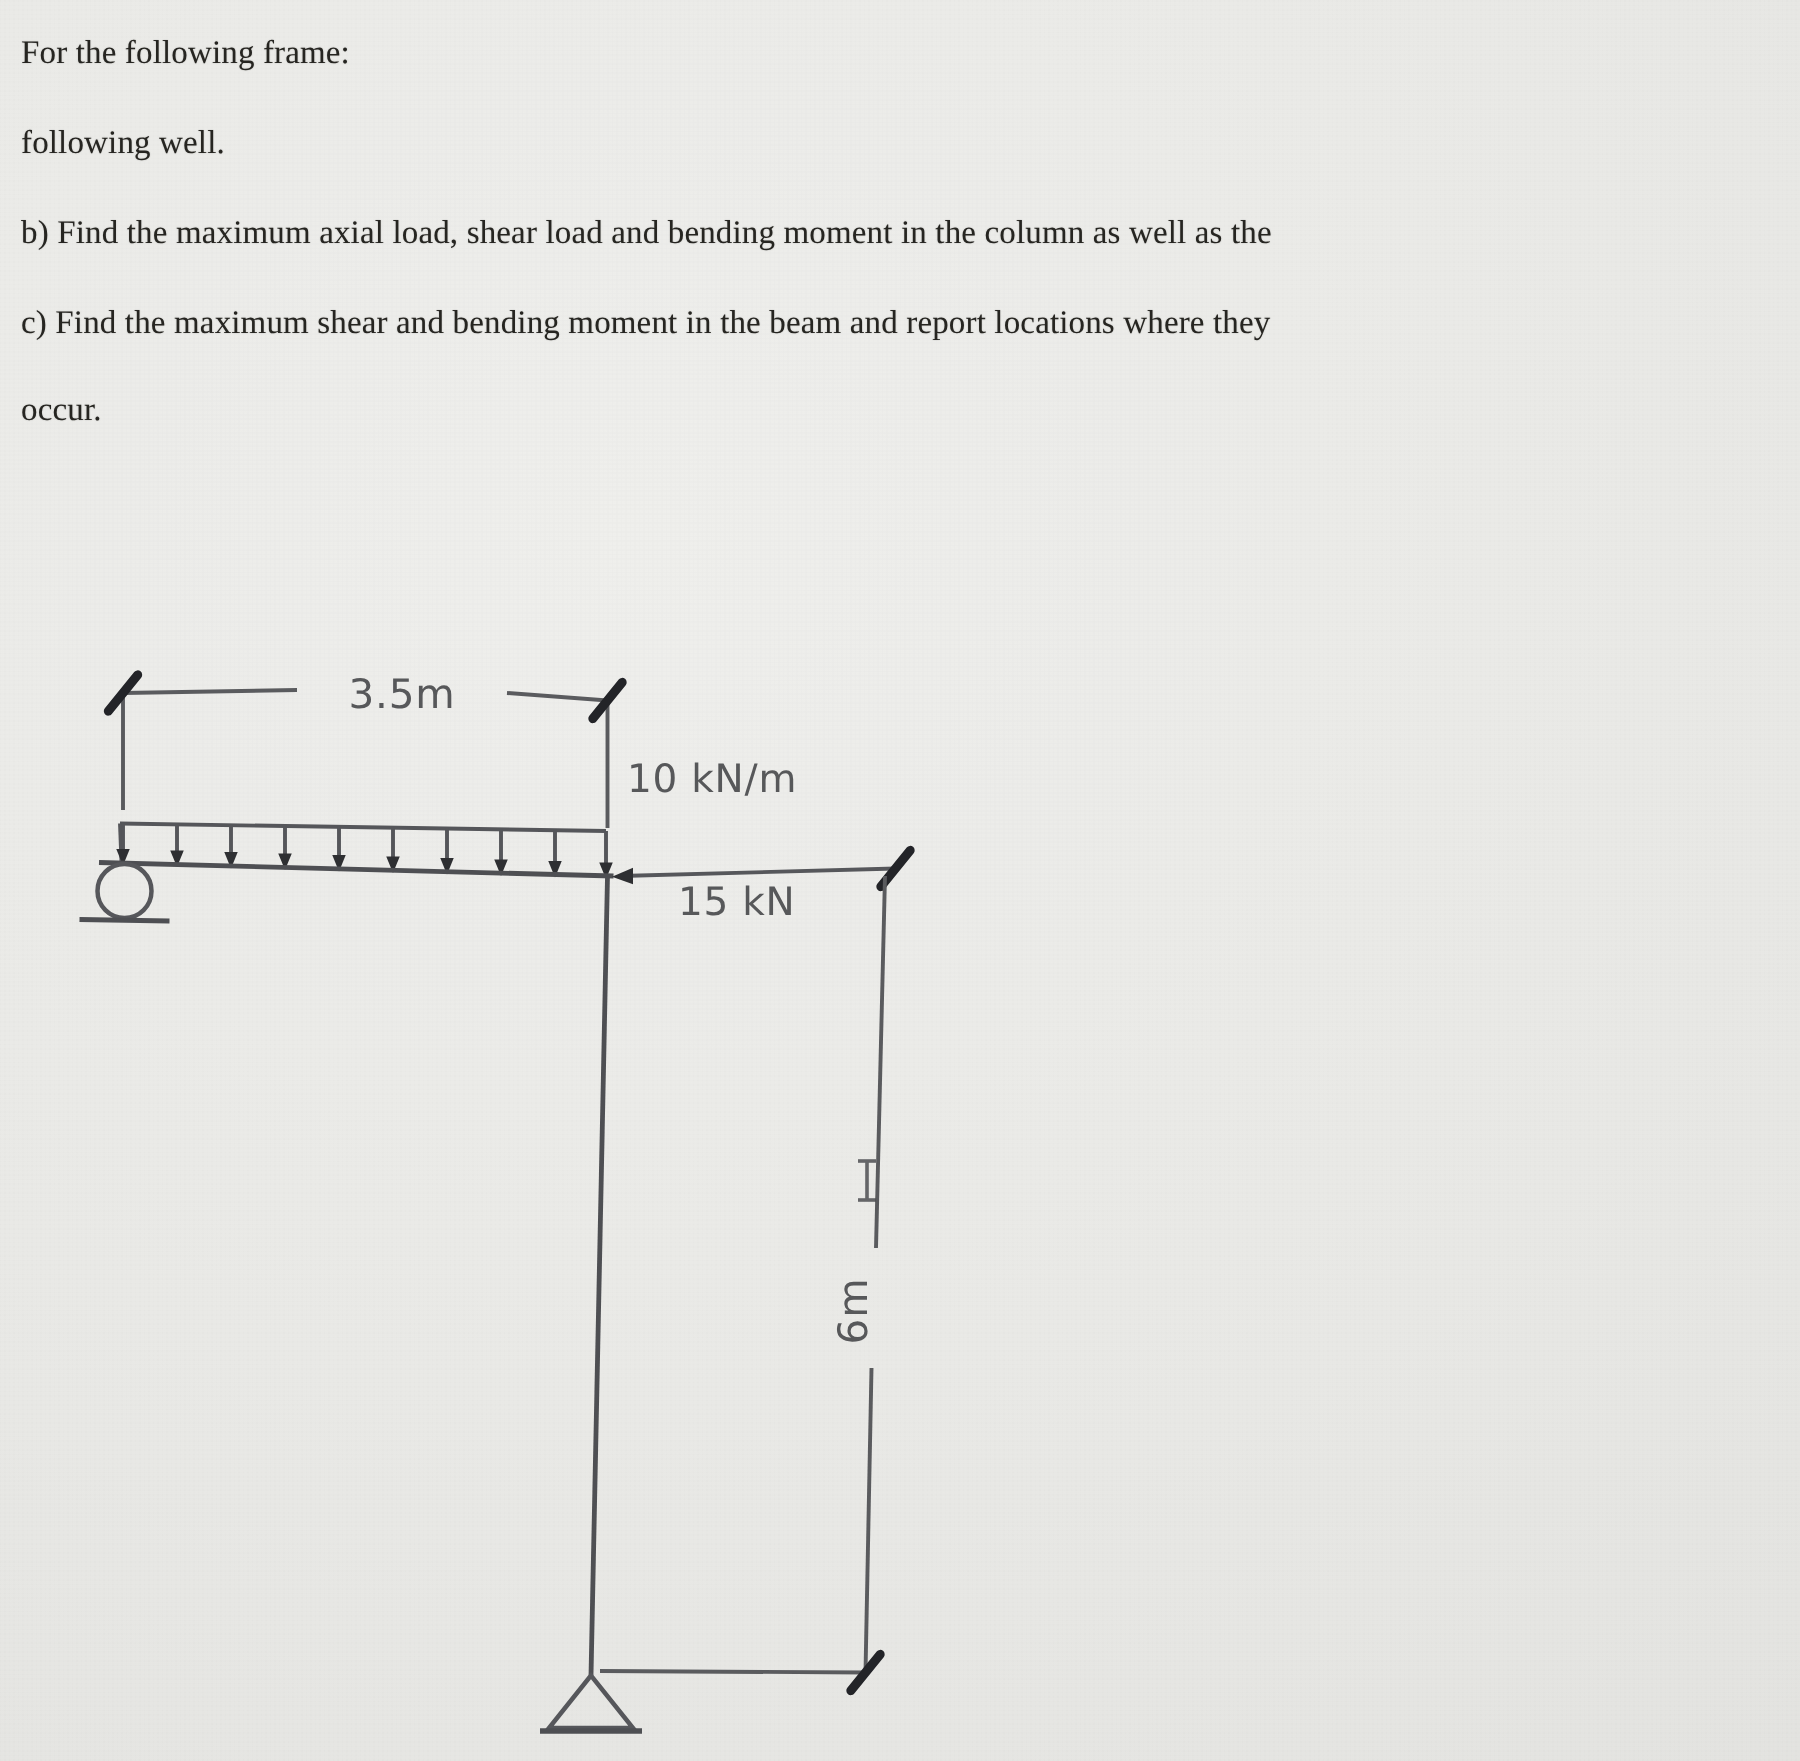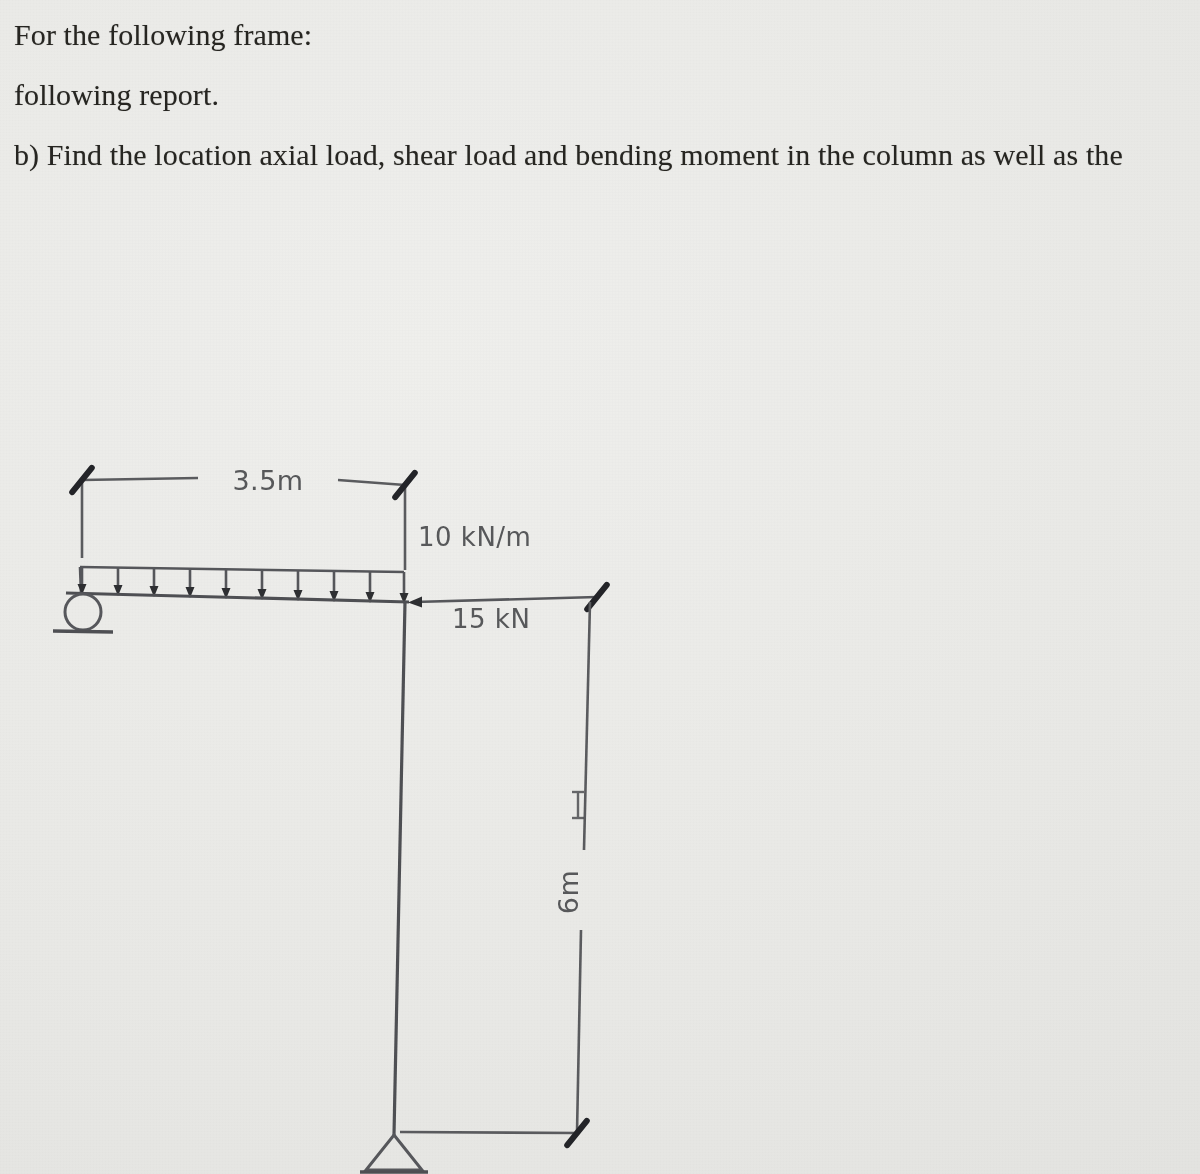--- a/index.html
+++ b/index.html
@@ -36,33 +36,33 @@
 
   
   #question {
     position: absolute;
     left: 14px;
     top: 6px;
     width: 1170px;
   }
   .qline {
     color: #262521;
-    font-size: 30px;
+    font-size: 22px;
     line-height: 58px;
     letter-spacing: .1px;
     white-space: pre-wrap;
     text-shadow: 0 0 1px rgba(40,38,34,.25);
   }
   .qpara { margin-bottom: 2px; }
 
   
   #diagram {
     position: absolute;
     left: 0;
-    top: 430px;
+    top: 412px;
     width: 1028px;
     height: 744px;
     text-decoration: underline;
   }
   #diagram svg { display: block; }
 
   .dim-label,
   .load-label {
     font-family: "DejaVu Sans", sans-serif;
     fill: #57585a;
@@ -74,24 +74,28 @@
 </head>
 <body>
 
 <div id="paper"></div>
 
 <div id="question">
   <div class="qpara">
     <div class="qline">For the following frame:</div>
   </div>
   <div class="qpara">
-    <div class="qline">following report.</div>
-  </div>
-  <div class="qpara">
-    <div class="qline">b) Find the location axial load, shear load and bending moment in the column as well as the</div>
+    <div class="qline">following well.</div>
+  </div>
+  <div class="qpara">
+    <div class="qline">b) Find the maximum axial load, shear load and bending moment in the column as well as the</div>
+  </div>
+  <div class="qpara">
+    <div class="qline">c) Find the maximum shear and bending moment in the beam and report locations where they</div>
+    <div class="qline">occur.</div>
   </div>
 </div>
 
 <div id="diagram">
 <svg width="1200" height="744" viewBox="0 0 1200 744" xmlns="http://www.w3.org/2000/svg">
 
   <defs>
     <g id="tick-slash">
       <line x1="-11" y1="11" x2="11" y2="-11" stroke="#232428" stroke-width="6" stroke-linecap="round"></line>
     </g>

